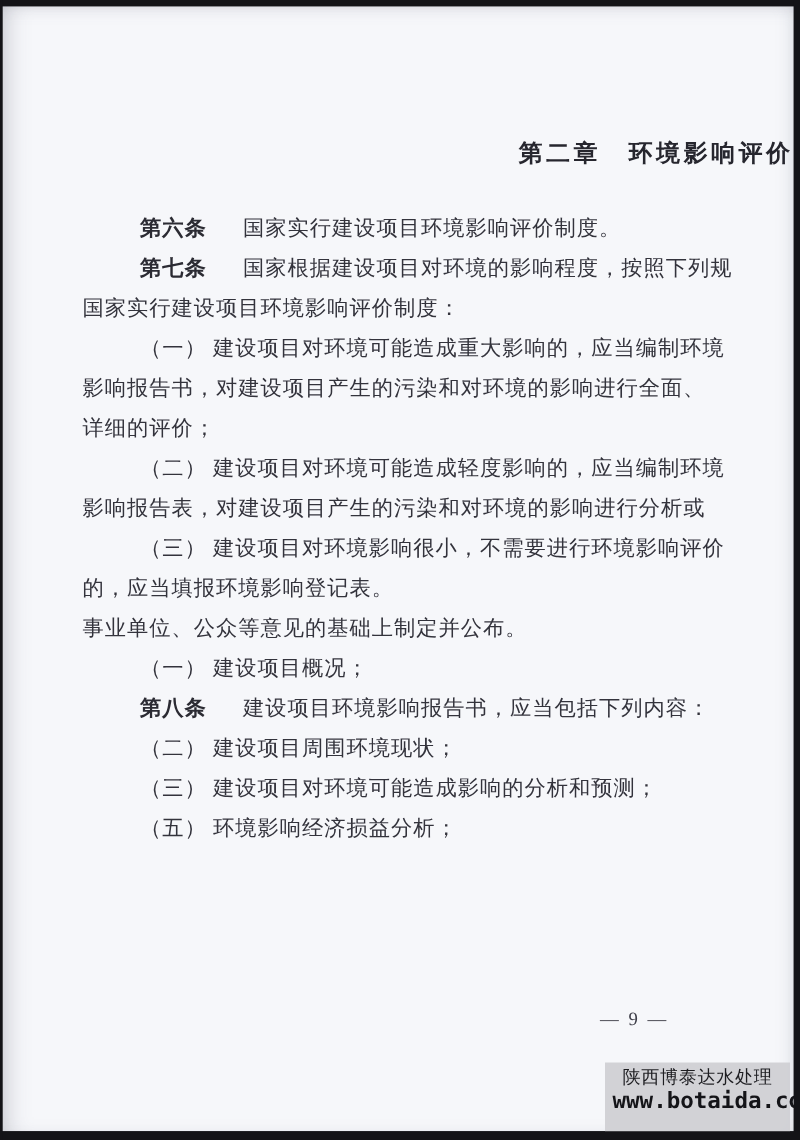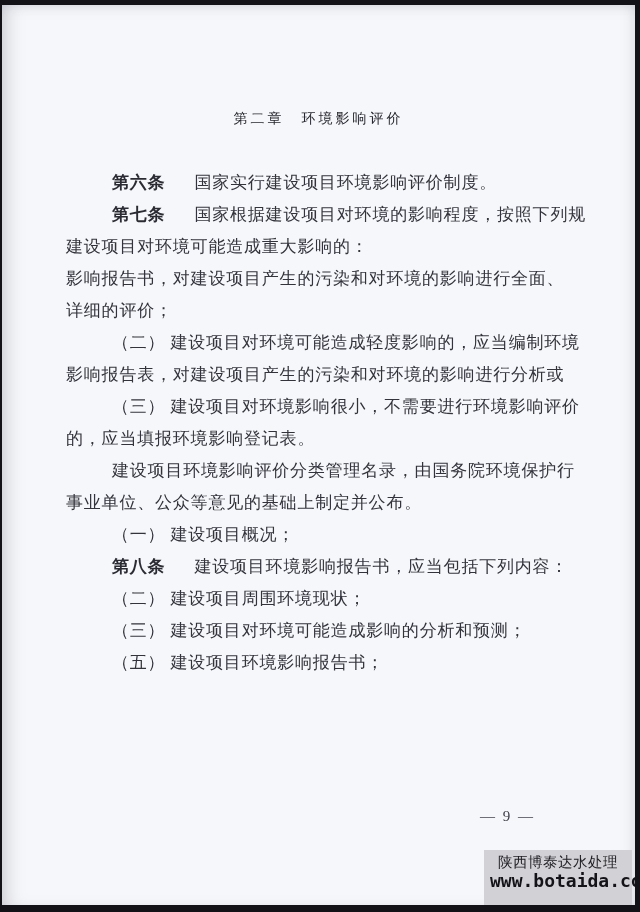--- a/index.html
+++ b/index.html
@@ -15,23 +15,23 @@
     left: 2px; top: 5px; right: 5px; bottom: 7px;
     background: #f6f7fa;
     box-shadow:
       inset 14px 0 20px -12px rgba(110,112,130,0.38),
       inset -10px 0 14px -9px rgba(110,112,130,0.22),
       inset 0 10px 16px -12px rgba(110,112,130,0.25);
   }
   .chapter-title {
     position: absolute;
     left: 0; right: 0; top: 105px;
-    text-align: center;
-    font-size: 14px;
-    font-weight: normal;
+    text-align: right;
+    font-size: 19px;
+    font-weight: bold;
     letter-spacing: 3px;
     color: #26262e;
   }
   .text-block {
     position: absolute;
     left: 64px; right: 58px; top: 162px;
     color: #33333c;
   }
   .line {
     height: 32px;
@@ -84,34 +84,34 @@
 </head>
 <body>
 
 <div class="page">
 
   <div class="chapter-title">第二章　环境影响评价</div>
 
   <div class="text-block">
     <div class="line indent"><span class="lead">第六条</span><span>国家实行建设项目环境影响评价制度。</span></div>
     <div class="line indent"><span class="lead">第七条</span><span>国家根据建设项目对环境的影响程度，按照下列规</span></div>
-    <div class="line"><span class="lead"></span><span>建设项目对环境可能造成重大影响的：</span></div>
+    <div class="line"><span class="lead"></span><span>国家实行建设项目环境影响评价制度：</span></div>
+    <div class="line indent"><span class="lead"></span><span>（一） 建设项目对环境可能造成重大影响的，应当编制环境</span></div>
     <div class="line"><span class="lead"></span><span>影响报告书，对建设项目产生的污染和对环境的影响进行全面、</span></div>
     <div class="line"><span class="lead"></span><span>详细的评价；</span></div>
     <div class="line indent"><span class="lead"></span><span>（二） 建设项目对环境可能造成轻度影响的，应当编制环境</span></div>
     <div class="line"><span class="lead"></span><span>影响报告表，对建设项目产生的污染和对环境的影响进行分析或</span></div>
     <div class="line indent"><span class="lead"></span><span>（三） 建设项目对环境影响很小，不需要进行环境影响评价</span></div>
     <div class="line"><span class="lead"></span><span>的，应当填报环境影响登记表。</span></div>
-    <div class="line indent"><span class="lead"></span><span>建设项目环境影响评价分类管理名录，由国务院环境保护行</span></div>
     <div class="line"><span class="lead"></span><span>事业单位、公众等意见的基础上制定并公布。</span></div>
     <div class="line indent"><span class="lead"></span><span>（一） 建设项目概况；</span></div>
     <div class="line indent"><span class="lead">第八条</span><span>建设项目环境影响报告书，应当包括下列内容：</span></div>
     <div class="line indent"><span class="lead"></span><span>（二） 建设项目周围环境现状；</span></div>
     <div class="line indent"><span class="lead"></span><span>（三） 建设项目对环境可能造成影响的分析和预测；</span></div>
-    <div class="line indent"><span class="lead"></span><span>（五） 建设项目环境影响报告书；</span></div>
+    <div class="line indent"><span class="lead"></span><span>（五） 环境影响经济损益分析；</span></div>
   </div>
 
   <div class="page-number">— 9 —</div>
 </div>
 
 <div class="watermark">
   <div class="watermark-cn">陕西博泰达水处理</div>
   <div class="watermark-url">www.botaida.com</div>
 </div>
 

